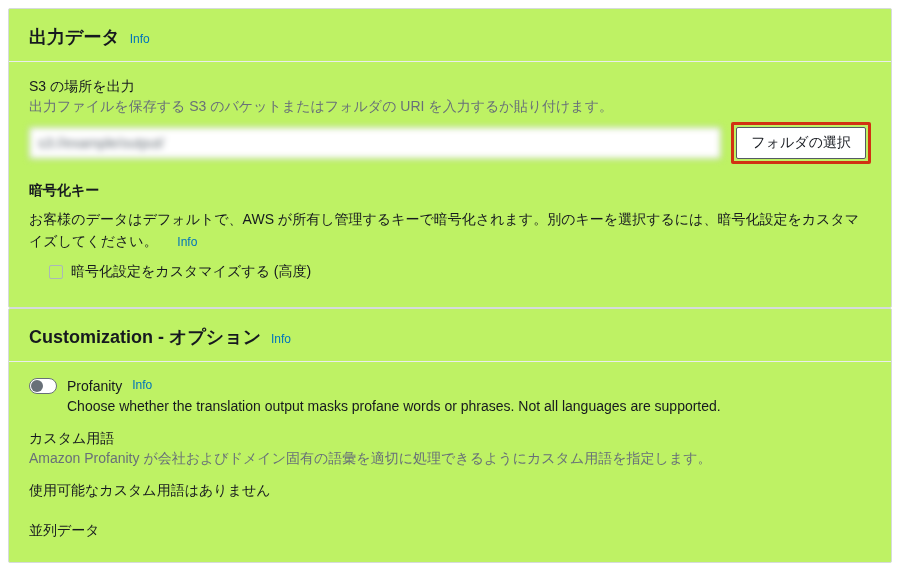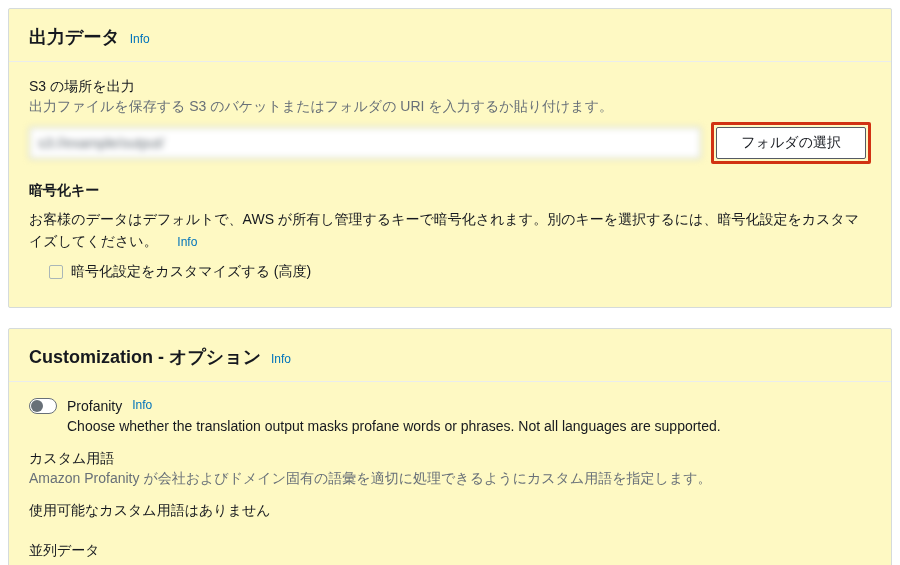--- a/index.html
+++ b/index.html
@@ -6,22 +6,21 @@
   body {
     font-family: "Amazon Ember", "Helvetica Neue", Arial, sans-serif;
     background: #fff;
     color: #16191f;
     font-size: 14px;
     padding: 8px;
   }
   .panel {
     border: 1px solid #d5dbdb;
     border-radius: 2px;
-    margin-bottom: 20px;
-    background: #fef9c3;
+    background: #bef264;
   }
   .panel-header {
     padding: 16px 20px 12px 20px;
     border-bottom: 1px solid #eaeded;
   }
   .panel-header h2 {
     font-size: 18px;
     font-weight: 700;
     display: inline;
     color: #16191f;
@@ -59,21 +58,21 @@
     padding: 6px 8px;
     font-size: 14px;
     height: 32px;
     color: #16191f;
   }
   .btn {
     border: 1px solid #545b64;
     background: #fff;
     color: #16191f;
     font-size: 14px;
-    padding: 6px 24px;
+    padding: 6px 14px;
     border-radius: 2px;
     cursor: pointer;
     white-space: nowrap;
     height: 32px;
   }
   .highlight-box {
     border: 3px solid #d13212;
     padding: 2px;
     border-radius: 2px;
   }

